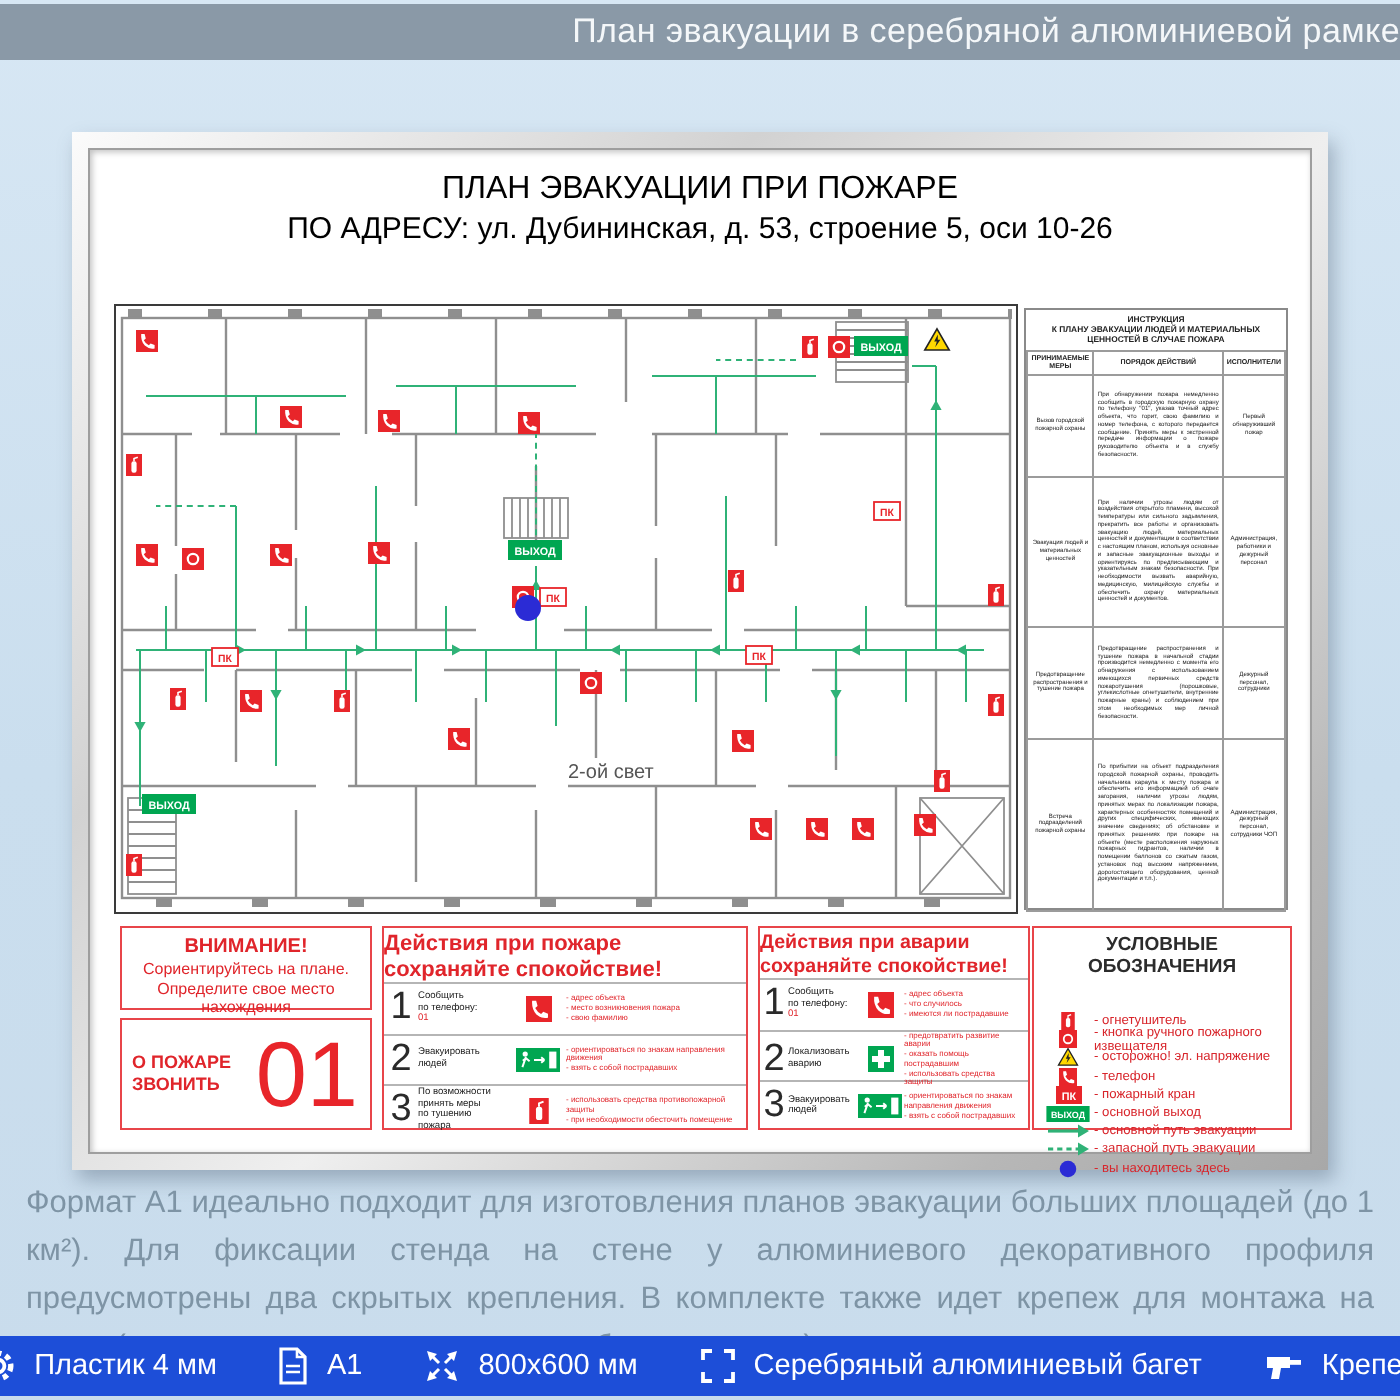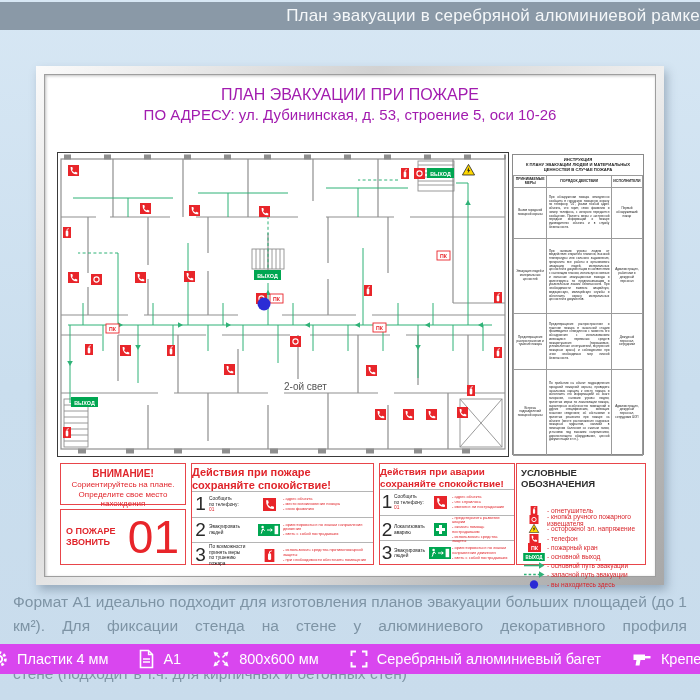--- a/index.html
+++ b/index.html
@@ -8,39 +8,39 @@
     background:linear-gradient(180deg,#d7e7f4 0%,#cadeee 55%,#c9dcec 100%);
     font-family:"Liberation Sans","DejaVu Sans",sans-serif;
   }
   
   .topbar{
     position:absolute;left:0;top:2px;width:700px;height:28px;
     background:#8a99a7;color:#f4f7f9;display:flex;align-items:center;justify-content:flex-end;
     font-size:17px;letter-spacing:.2px;
   }
   .footerbar{
-    position:absolute;left:0;top:644px;width:700px;height:30px;
-    background:#d946ef;color:#fff;display:flex;align-items:center;justify-content:center;
+    position:absolute;left:0;top:668px;width:700px;height:30px;
+    background:#1d4ed8;color:#fff;display:flex;align-items:center;justify-content:center;
     font-size:14.5px;gap:30px;
   }
   .f-item{display:flex;align-items:center;gap:8px;white-space:nowrap;}
   .f-ic{display:flex;align-items:center;}
   
   .frame{
     position:absolute;left:36px;top:66px;width:628px;height:519px;box-sizing:border-box;
     background:linear-gradient(135deg,#fbfbfb 0%,#d2d2d2 30%,#efefef 55%,#b7b7b7 85%,#a8a8a8 100%);
     padding:9px;box-shadow:3px 5px 9px rgba(70,90,110,.38);
   }
   .mat{
     width:100%;height:100%;box-sizing:border-box;background:#fff;
     outline:1px solid #9e9e9e;padding:5px;box-shadow:inset 1px 1px 3px rgba(0,0,0,.25);
   }
   .board{position:relative;width:100%;height:100%;background:#fff;}
   
-  .b-title{position:absolute;left:0;top:5px;width:100%;text-align:center;color:#a21caf;}
+  .b-title{position:absolute;left:0;top:5px;width:100%;text-align:center;color:#000000;}
   .b-title .l1{font-size:16px;line-height:20px;}
   .b-title .l2{font-size:16px;line-height:20px;}
   .b-title .l3{font-size:15px;line-height:20px;}
   
   .plan-box{position:absolute;left:7px;top:72px;width:450px;height:303px;border:1px solid #3a3a3a;background:#fff;}
   .plan-box svg{display:block;width:100%;height:100%;font-family:"Liberation Sans",sans-serif;}
   .second-light{position:absolute;left:226px;top:228px;font-size:10px;color:#555;}
   
   .itbl-box{position:absolute;left:462px;top:74px;width:132px;height:301px;border:1px solid #8a8a8a;box-sizing:border-box;background:#fff;}
   .itbl-title{font-size:4.2px;line-height:5.2px;font-weight:bold;text-align:center;color:#222;padding:2px 3px;white-space:pre-line;}
@@ -67,21 +67,21 @@
   .a-row{display:grid;align-items:center;border-top:1px solid #b5b5b5;height:24.5px;}
   .p-fire .a-row{grid-template-columns:17px 46px 28px 1fr;}
   .p-acc .a-row{grid-template-columns:14px 34px 24px 1fr;}
   .a-num{font-size:19px;font-weight:400;color:#2a2a2a;text-align:center;}
   .a-lbl{font-size:4.8px;line-height:5.5px;color:#222;white-space:pre-line;}
   .a-lbl .sub{color:#e0252b;display:block;}
   .a-ic{display:flex;justify-content:center;align-items:center;}
   .a-notes{font-size:4px;line-height:4.8px;color:#e0252b;padding-right:2px;}
   
   .legend{left:466px;top:383px;width:130px;height:102px;padding:3px 4px;}
-  .lg-title{font-size:9.5px;font-weight:bold;color:#2c2c2c;text-align:left;line-height:11px;margin-bottom:17px;}
+  .lg-title{font-size:9.5px;font-weight:bold;color:#2c2c2c;text-align:center;line-height:11px;margin-bottom:17px;}
   .lg-row{display:flex;align-items:center;height:9.2px;}
   .lg-ic{width:26px;display:flex;justify-content:center;align-items:center;flex:none;}
   .lg-lb{font-size:6.6px;color:#d8262c;line-height:7px;}
   
   .descr{
     position:absolute;left:13px;top:590px;width:674px;
     font-size:15.5px;line-height:24px;color:#7e94a5;text-align:justify;
   }
 </style>
 </head>

